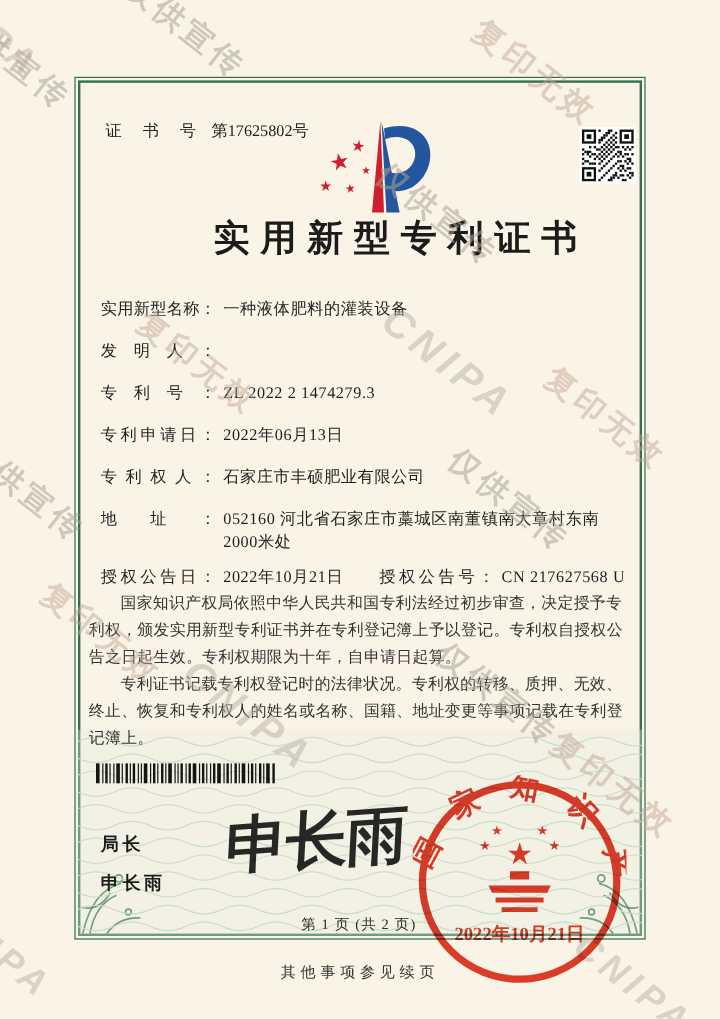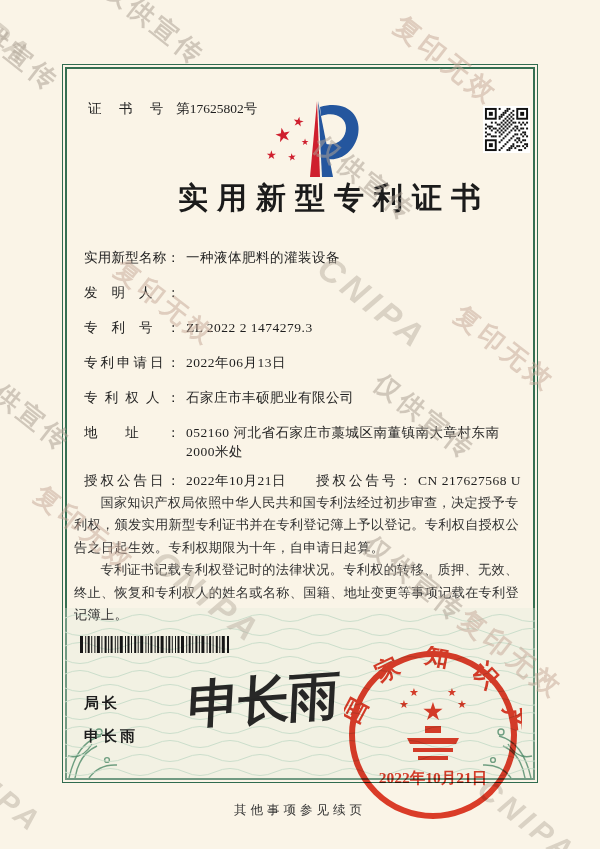--- a/index.html
+++ b/index.html
@@ -382,16 +382,17 @@
       <text x="89" y="74" font-size="25" text-anchor="middle">★</text>
       <text x="60" y="62" font-size="11" text-anchor="middle">★</text>
       <text x="70" y="50" font-size="11" text-anchor="middle">★</text>
       <text x="108" y="50" font-size="11" text-anchor="middle">★</text>
       <text x="118" y="62" font-size="11" text-anchor="middle">★</text>
       <path d="M81 80 h16 v7 h-16 z M63 92 h52 l-3 6 h-46 z M69 102 h40 v4 h-40 z M74 110 h30 v4 h-30 z"></path>
     </g>
     <text x="89" y="137" text-anchor="middle" font-size="15.5" font-weight="700" fill="#dd2f1c">2022年10月21日</text>
   </svg>
 
+  <div class="pagefoot">第 1 页 (共 2 页)</div>
 
   <div class="contnote">其他事项参见续页</div>
 
 </div>
 
 </body></html>

